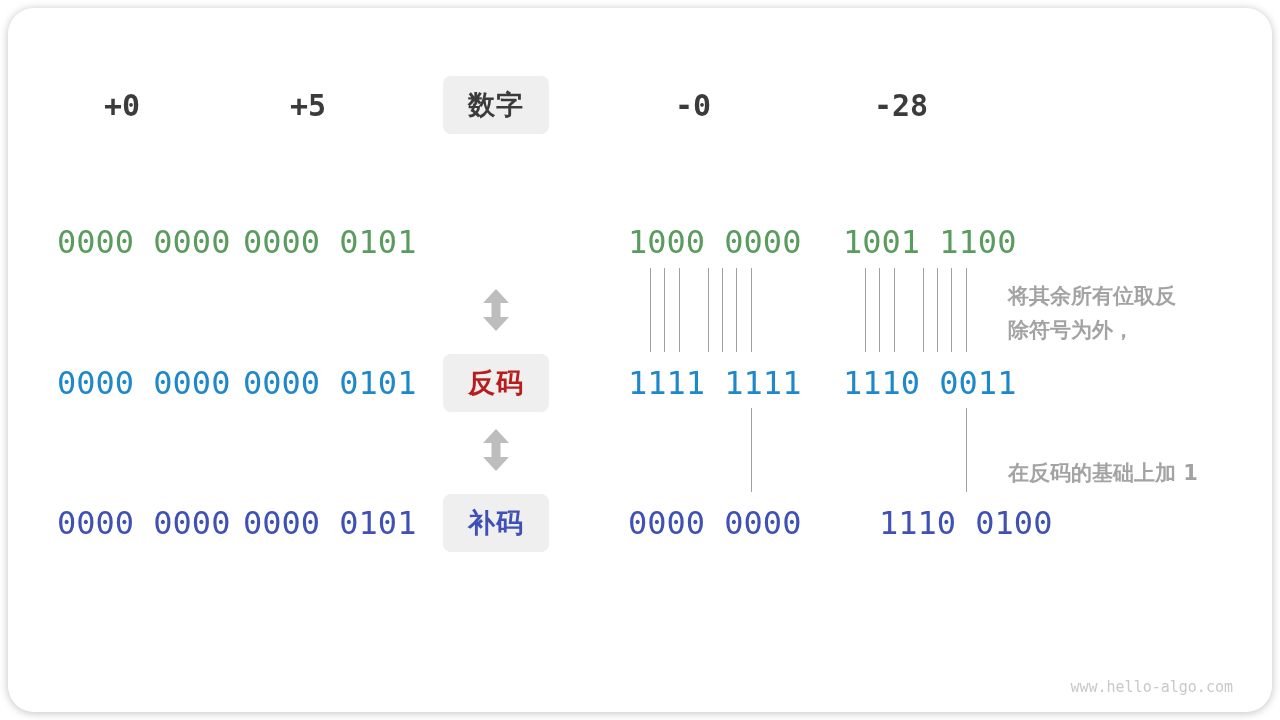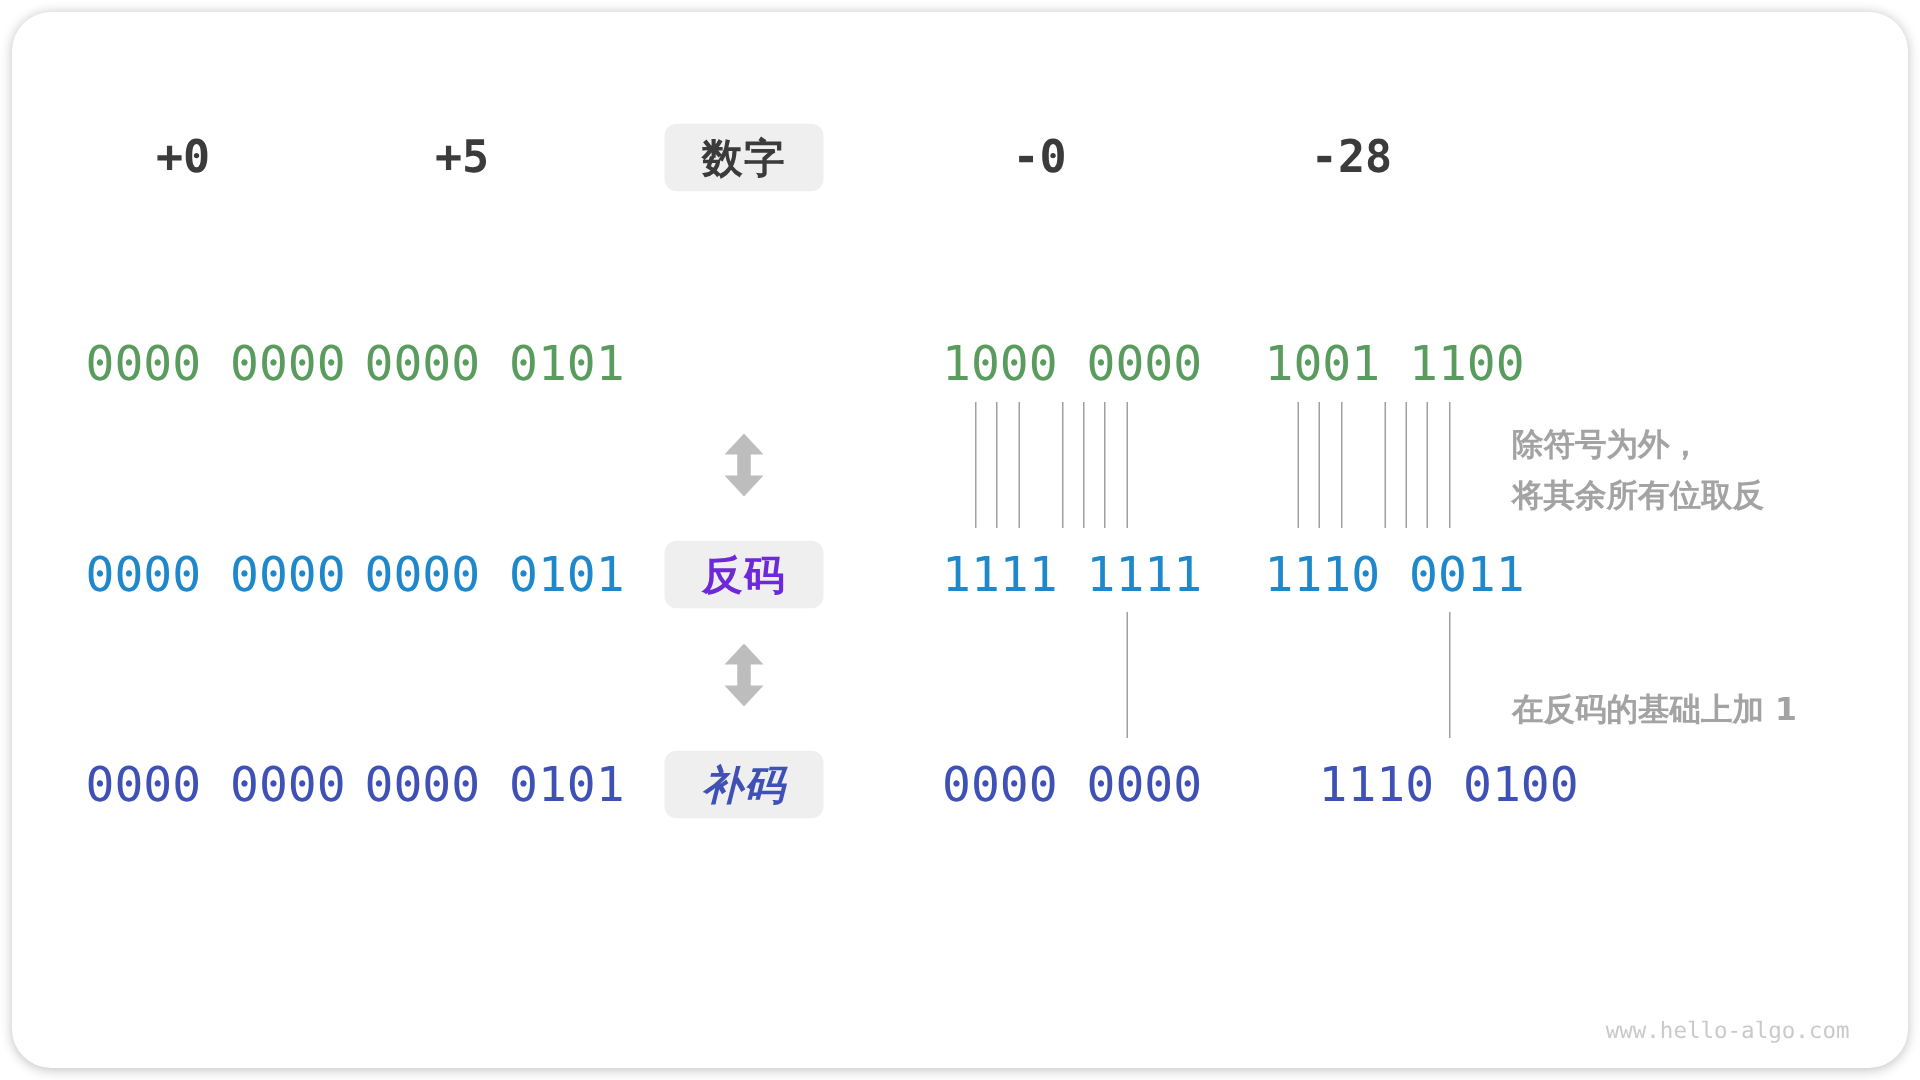--- a/index.html
+++ b/index.html
@@ -16,30 +16,30 @@
 
   
   .hnum{
     position:absolute;transform:translate(-50%,-50%);
     font-family:"DejaVu Sans Mono","Liberation Mono",monospace;
     font-weight:bold;font-size:30px;color:#3b3b3b;white-space:nowrap;
   }
 
   
   .labelbox{
-    position:absolute;left:443px;width:106px;height:45px;
+    position:absolute;left:443px;width:106px;height:58px;
     transform:translateY(-50%);
     background:#efefef;border-radius:8px;
     display:flex;align-items:center;justify-content:center;
     font-weight:bold;font-size:27px;letter-spacing:1px;white-space:nowrap;
   }
   .labelbox.dark{color:#3b3b3b;}
   .labelbox.green{color:#5a9b5e;}
-  .labelbox.blue{color:#6d28d9;}
-  .labelbox.indigo{color:#3f51b5;font-style:italic;}
+  .labelbox.blue{color:#b91c1c;}
+  .labelbox.indigo{color:#3f51b5;}
 
   
   .bin{
     position:absolute;transform:translateY(-50%);
     font-family:"DejaVu Sans Mono","Liberation Mono",monospace;
     font-size:32px;white-space:pre;
   }
   .bin.green{color:#5a9b5e;}
   .bin.blue{color:#1e88cb;}
   .bin.indigo{color:#3f51b5;}
@@ -101,22 +101,22 @@
 
   <div class="arrow" style="left:483px;top:289px;">
     <svg width="26" height="42" viewBox="0 0 26 42">
       <polygon points="13,0 26,14 0,14" fill="#bdbdbd"></polygon>
       <rect x="8.5" y="13" width="9" height="16" fill="#bdbdbd"></rect>
       <polygon points="0,28 26,28 13,42" fill="#bdbdbd"></polygon>
     </svg>
   </div>
 
   <div class="note" style="left:1008px;top:279px;">
+    <div>将其余所有位取反</div>
     <div>除符号为外，</div>
-    <div>将其余所有位取反</div>
   </div>
 
   <div class="bin blue" style="left:57px;top:383px;">0000 0000</div>
   <div class="bin blue" style="left:243px;top:383px;">0000 0101</div>
   <div class="labelbox blue" style="top:383px;">
     <span>反码</span>
   </div>
   <div class="bin blue" style="left:628px;top:383px;">1111 1111</div>
   <div class="bin blue" style="left:843px;top:383px;">1110 0011</div>
 

